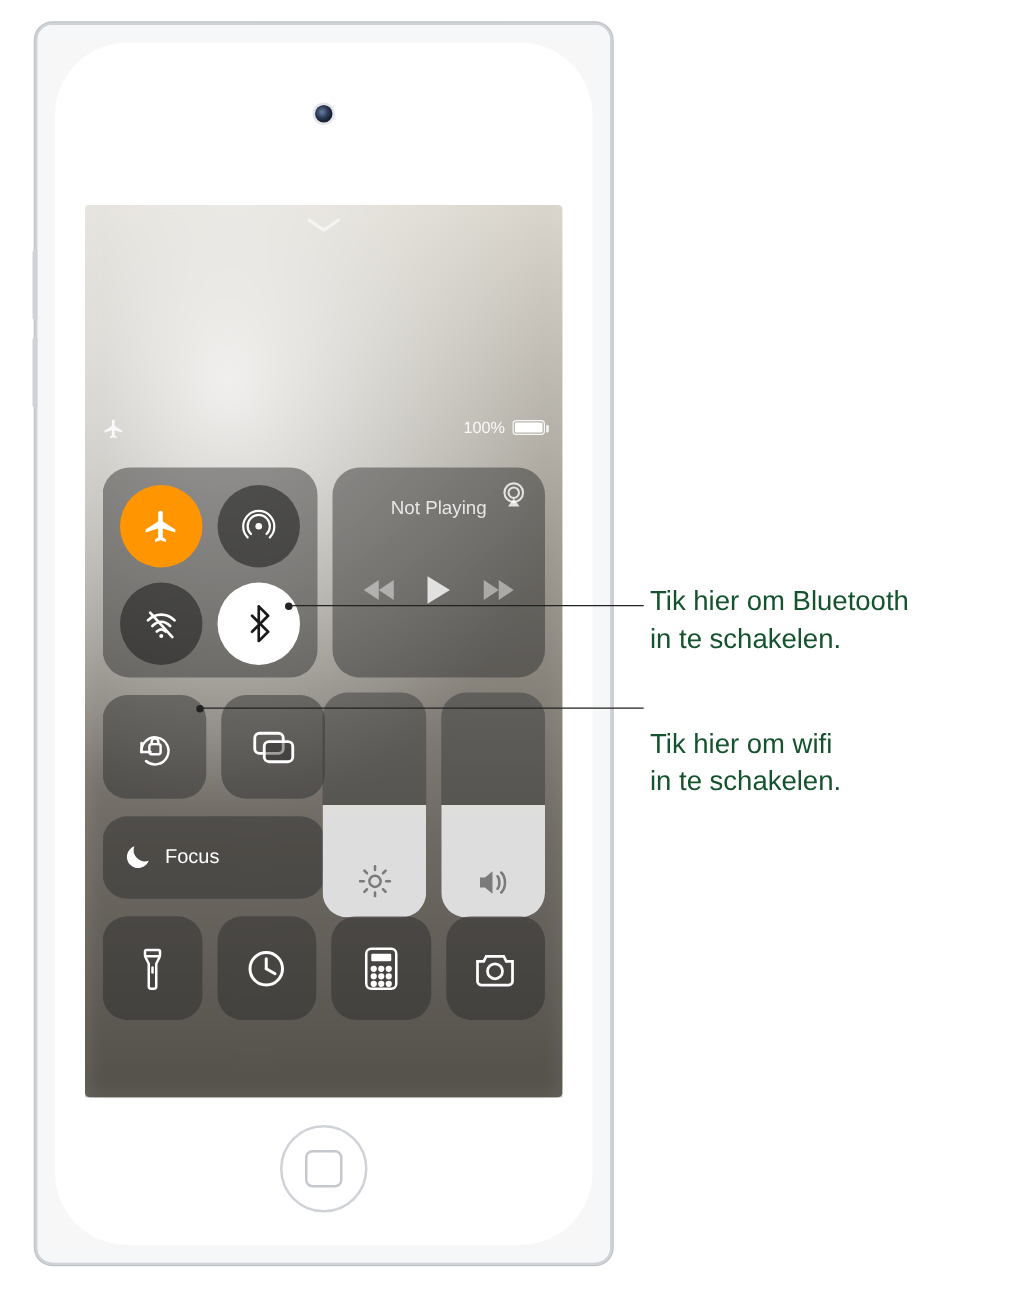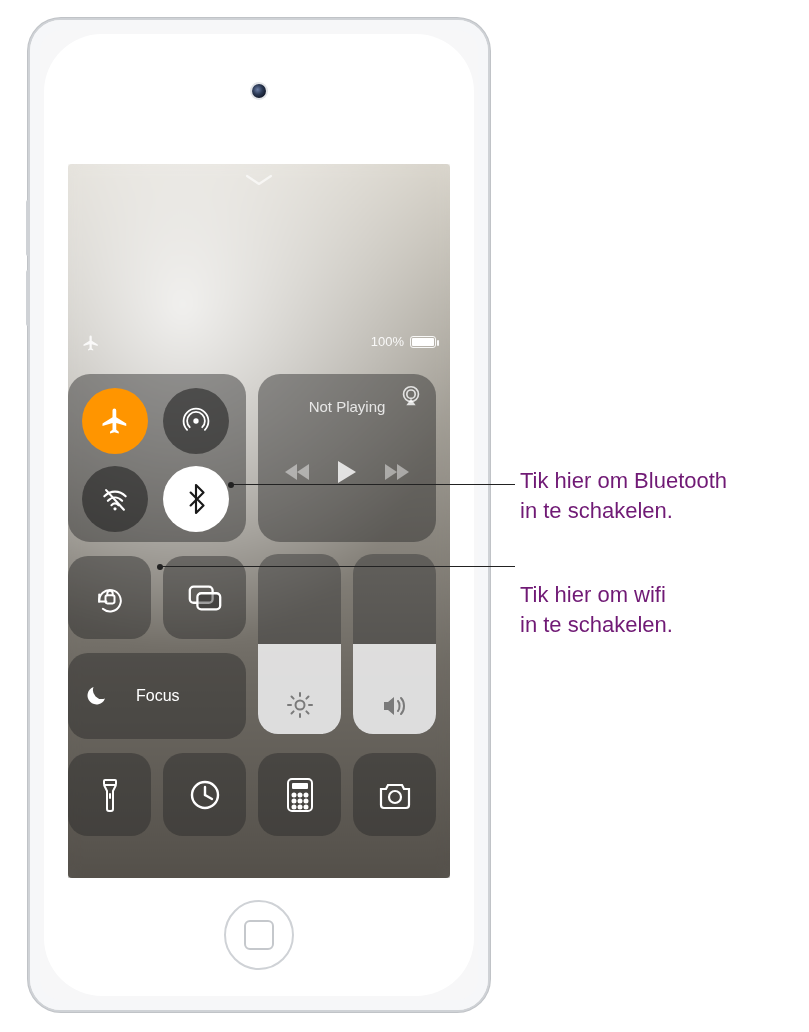--- a/index.html
+++ b/index.html
@@ -10,21 +10,21 @@
     height: 1032px;
     position: relative;
   }
   .device {
     position: absolute;
     left: 30px;
     top: 20px;
     width: 458px;
     height: 990px;
     background: #f7f7f8;
-    border-radius: 31px;
+    border-radius: 12px;
     box-shadow:
       0 0 0 2px #cfd2d6,
       0 0 0 3px #c0c3c7,
       inset 0 0 0 10px #f6f7f9;
     padding: 14px;
   }
   .device-inner {
     width: 100%;
     height: 100%;
     background: #fff;
@@ -85,51 +85,51 @@
 
   .status{position:absolute;top:170px;left:0;right:0;color:#fff;font-size:13px;}
   .status .left{position:absolute;left:14px;top:0;color:rgba(255,255,255,0.85);}
   .status .right{position:absolute;right:14px;top:0;display:flex;align-items:center;gap:4px;color:rgba(255,255,255,0.9);font-size:13px;}
   .batt{display:inline-block;width:26px;height:12px;border:1.5px solid rgba(255,255,255,0.9);border-radius:3px;position:relative;margin-left:2px;}
   .batt::after{content:"";position:absolute;right:-4px;top:3px;width:2px;height:6px;background:rgba(255,255,255,0.9);border-radius:1px;}
   .batt .fill{position:absolute;left:1px;top:1px;bottom:1px;right:1px;background:#fff;border-radius:1px;}
 
   .cc{
     position:absolute;
-    top:210px; left:0; right:14px;
+    top:210px; left:14px; right:14px;
   }
   .row{display:flex;gap:12px;margin-bottom:14px;}
   .tile{background:rgba(40,40,40,0.45);border-radius:22px;position:relative;}
   .conn{width:178px;height:168px;display:grid;grid-template-columns:1fr 1fr;grid-template-rows:1fr 1fr;gap:12px;padding:14px;}
   .media{width:178px;height:168px;padding:14px;color:#fff;text-align:center;}
   .media .airplay{position:absolute;top:10px;right:12px;color:rgba(255,255,255,0.8);}
   .media .title{margin-top:10px;font-size:15px;color:rgba(255,255,255,0.82);}
   .media .ctrls{display:flex;justify-content:space-around;align-items:center;margin-top:44px;color:rgba(255,255,255,0.8);}
 
   .cbtn{width:66px;height:66px;border-radius:50%;display:flex;align-items:center;justify-content:center;color:#fff;}
   .cbtn.dark{background:rgba(25,25,25,0.55);}
   .cbtn.white{background:#fff;color:#1a1a1a;}
   .cbtn.orange{background:#ff9500;color:#fff;}
 
   .row2 .small{width:83px;height:83px;border-radius:20px;display:flex;align-items:center;justify-content:center;color:#fff;}
   .row2{gap:12px;}
   .focus-row{gap:12px;}
-  .focus{width:178px;height:86px;border-radius:20px;display:flex;align-items:center;gap:28px;padding:0 16px;color:#fff;font-size:16px;}
+  .focus{width:178px;height:66px;border-radius:20px;display:flex;align-items:center;gap:10px;padding:0 16px;color:#fff;font-size:16px;}
   .slider{width:83px;height:180px;border-radius:20px;background:rgba(60,60,60,0.5);position:relative;overflow:hidden;}
   .slider .fill{position:absolute;left:0;right:0;bottom:0;height:50%;background:rgba(230,230,230,0.95);}
   .slider .icon{position:absolute;left:50%;transform:translateX(-50%);bottom:16px;color:#777;}
   .sliders{position:absolute;top:180px;right:0;display:flex;gap:12px;}
 
   .row3{gap:12px;}
   .row3 .small{width:83px;height:83px;border-radius:20px;display:flex;align-items:center;justify-content:center;color:#fff;}
 
   svg{display:block;}
 
   
-  .callout{position:absolute;font-size:22px;color:#701a75;line-height:1.35;}
+  .callout{position:absolute;font-size:22px;color:#14532d;line-height:1.35;}
   .callout-line{position:absolute;height:1px;background:#222;}
   .callout-line::before{content:"";position:absolute;left:-3px;top:-2.5px;width:6px;height:6px;background:#222;border-radius:50%;}
 </style>
 </head>
 <body>
 
 <div class="device">
   <div class="side-btn-strip sb1"></div>
   <div class="side-btn-strip sb2"></div>
   <div class="device-inner">

